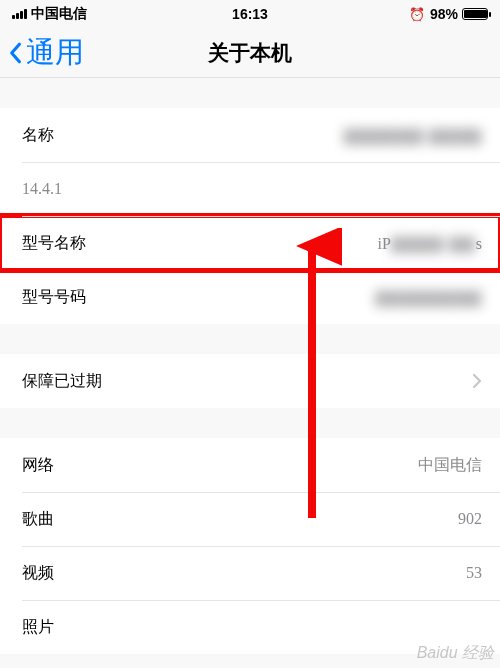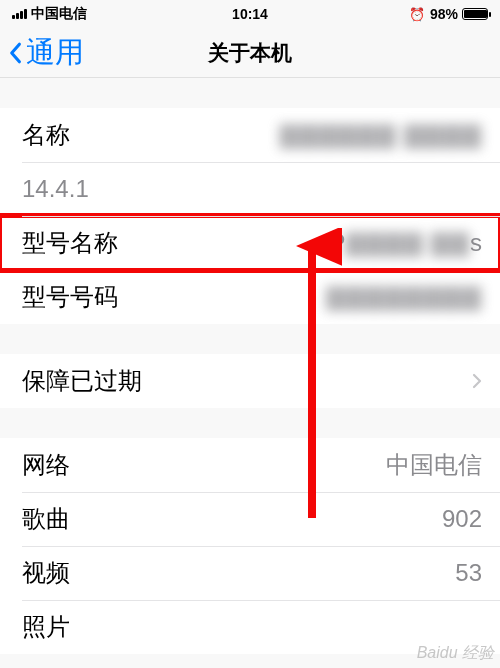--- a/index.html
+++ b/index.html
@@ -65,22 +65,23 @@
   
   .content { overflow-y: auto; height: calc(100% - 78px); }
   .group { background:#fff; }
   .gap { height: 30px; }
   .row {
     display: flex;
     align-items: center;
     justify-content: space-between;
     min-height: 54px;
     padding: 0 18px 0 22px;
-    font-size: 24px;
+    font-size: 16px;
     position: relative;
+    font-family: Liberation Serif, serif;
   }
   .row + .row::before {
     content:"";
     position:absolute; left:22px; right:0; top:0;
     height:1px; background:#e4e4e6;
   }
   .row .label { color:#000; }
   .row .value { color:#8a8a8e; }
   .chevron {
     width: 10px; height: 16px; margin-left: 6px;
@@ -120,21 +121,21 @@
 <div class="status-bar">
   <div class="status-left">
     <span class="signal-bars">
       <span></span>
         <span></span>
         <span></span>
         <span></span>
     </span>
     <span>中国电信</span>
   </div>
-  <div class="status-center">10:14</div>
+  <div class="status-center">16:13</div>
   <div class="status-right">
     <span class="alarm-icon">⏰</span>
     <span>98%</span>
     <span class="battery">
         <span class="fill"></span>
       </span>
   </div>
 </div>
 
 <div class="nav-bar">

